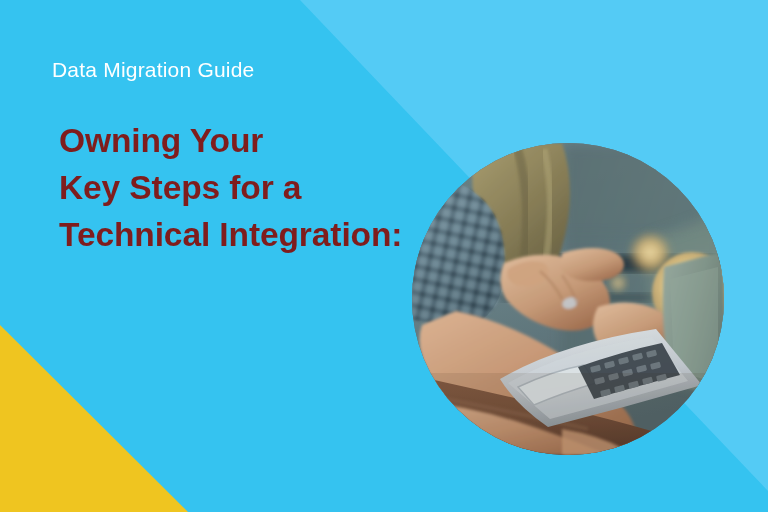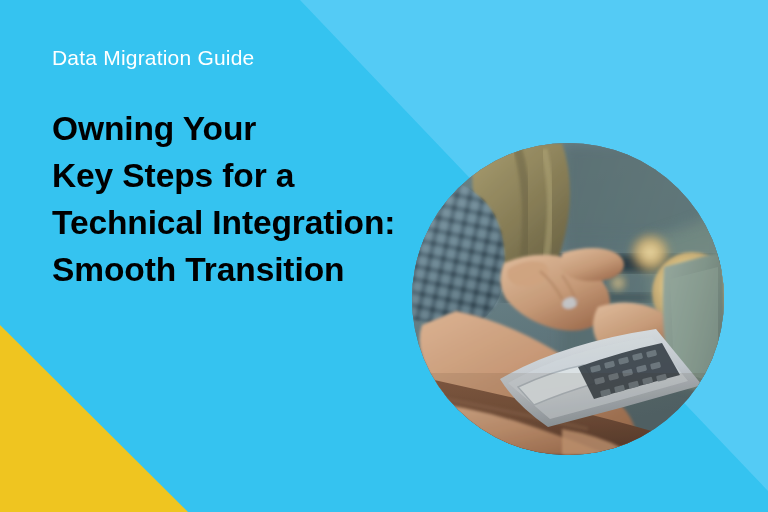--- a/index.html
+++ b/index.html
@@ -42,41 +42,41 @@
     width: 768px;
     height: 512px;
     background: #efc520;
     clip-path: polygon(0px 325px, 188px 512px, 0px 512px);
   }
 
   
   .text-block {
     position: absolute;
     left: 52px;
-    top: 44px;
+    top: 56px;
     width: 360px;
   }
 
   .eyebrow {
     font-size: 21px;
     font-weight: 400;
     letter-spacing: 0.2px;
     color: #ffffff;
     line-height: 28px;
     margin: 0 0 33px 0;
     white-space: nowrap;
   }
 
   .headline {
     font-size: 33.5px;
     font-weight: 700;
     letter-spacing: -0.1px;
     line-height: 47px;
-    color: #000000;
-    margin: 0;
+    color: #7f1d1d;
+    margin: 7px;
   }
 
   .headline .hl-line {
     display: block;
     white-space: nowrap;
   }
 
   
   .photo-circle {
     position: absolute;
@@ -104,21 +104,20 @@
   <div class="bg-diagonal-light"></div>
   <div class="bg-corner-yellow"></div>
 
   <div class="text-block">
     <p class="eyebrow">Data Migration Guide</p>
 
     <h1 class="headline">
       <span class="hl-line">Owning Your</span>
       <span class="hl-line">Key Steps for a</span>
       <span class="hl-line">Technical Integration:</span>
-      <span class="hl-line">Smooth Transition</span>
     </h1>
   </div>
 
   <div class="photo-circle">
     <svg viewBox="0 0 312 312" preserveAspectRatio="xMidYMid slice">
       <defs>
         <linearGradient id="gWindow" x1="0" y1="0" x2="0.25" y2="1">
           <stop offset="0%" stop-color="#7d9298"></stop>
           <stop offset="45%" stop-color="#6e868c"></stop>
           <stop offset="100%" stop-color="#56696d"></stop>

